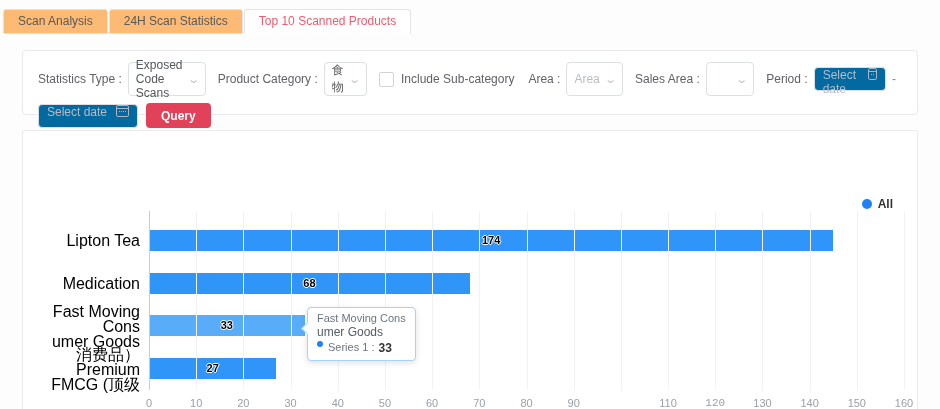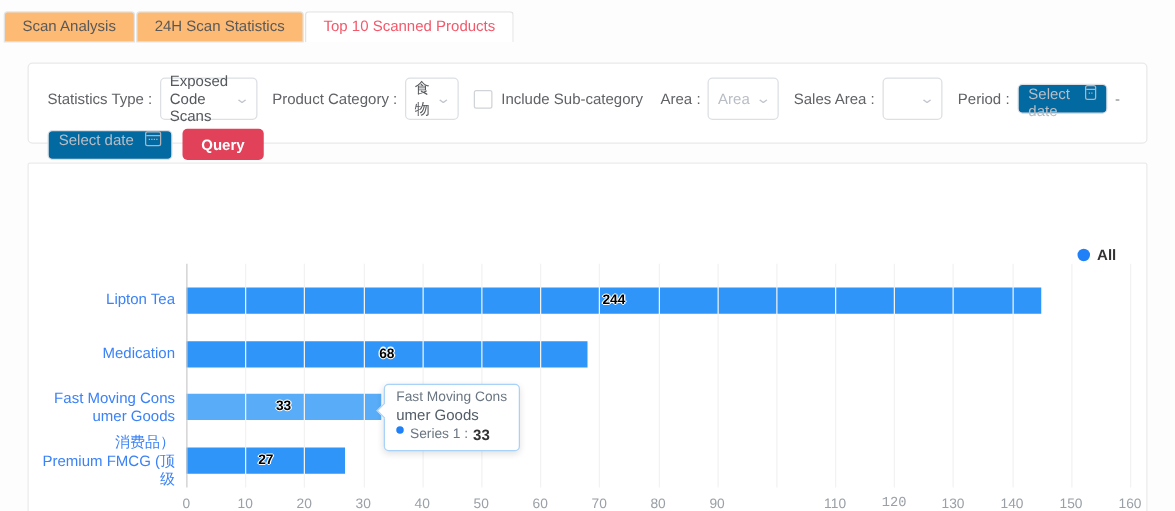--- a/index.html
+++ b/index.html
@@ -63,21 +63,21 @@
   .tick{position:absolute;top:calc(100% + 7px);transform:translateX(-50%);font-size:11px;color:#9aa0a6;}
   .bars-layer{position:absolute;left:0;top:8px;width:100%;height:171px;}
   .bar{position:absolute;left:0;height:21px;border-radius:0;}
   .bar-value{
     display:block;width:100%;text-align:center;line-height:21px;
     font-size:11px;font-weight:bold;color:#000;
     text-shadow:-1px 0 #fff,1px 0 #fff,0 -1px #fff,0 1px #fff;
   }
   .cat-label{
     position:absolute;right:calc(100% + 9px);transform:translateY(-50%);
-    text-align:right;width:112px;font-size:12px;color:#3b82f6;line-height:15px;
+    text-align:right;width:112px;font-size:16px;color:#000000;line-height:15px;
   }
   
   .tooltip{
     position:absolute;left:284px;top:176px;z-index:5;
     background:#fff;border:1px solid #a9d2f8;border-radius:4px;
     padding:4px 9px 5px 9px;box-shadow:0 2px 6px rgba(0,0,0,0.12);
   }
   .tooltip::before{
     content:'';position:absolute;left:-5px;top:16px;width:8px;height:8px;
     background:#fff;border-left:1px solid #a9d2f8;border-bottom:1px solid #a9d2f8;
@@ -141,21 +141,21 @@
 
 <div class="chart-card">
   <div class="legend">
     <span class="legend-dot" style="background: rgb(31, 128, 247);"></span>
     <span class="legend-label">All</span>
   </div>
 
   <div class="plot-area">
     <div class="bars-layer">
         <div class="bar" style="top: 10.875px; width: 90.625%; background: rgb(47, 149, 248);">
-          <span class="bar-value">244</span>
+          <span class="bar-value">174</span>
         </div>
         <div class="cat-label" style="top: 21.375px;">
           <div>Lipton Tea</div>
         </div>
         <div class="bar" style="top: 53.625px; width: 42.5%; background: rgb(47, 149, 248);">
           <span class="bar-value">68</span>
         </div>
         <div class="cat-label" style="top: 64.125px;">
           <div>Medication</div>
         </div>

